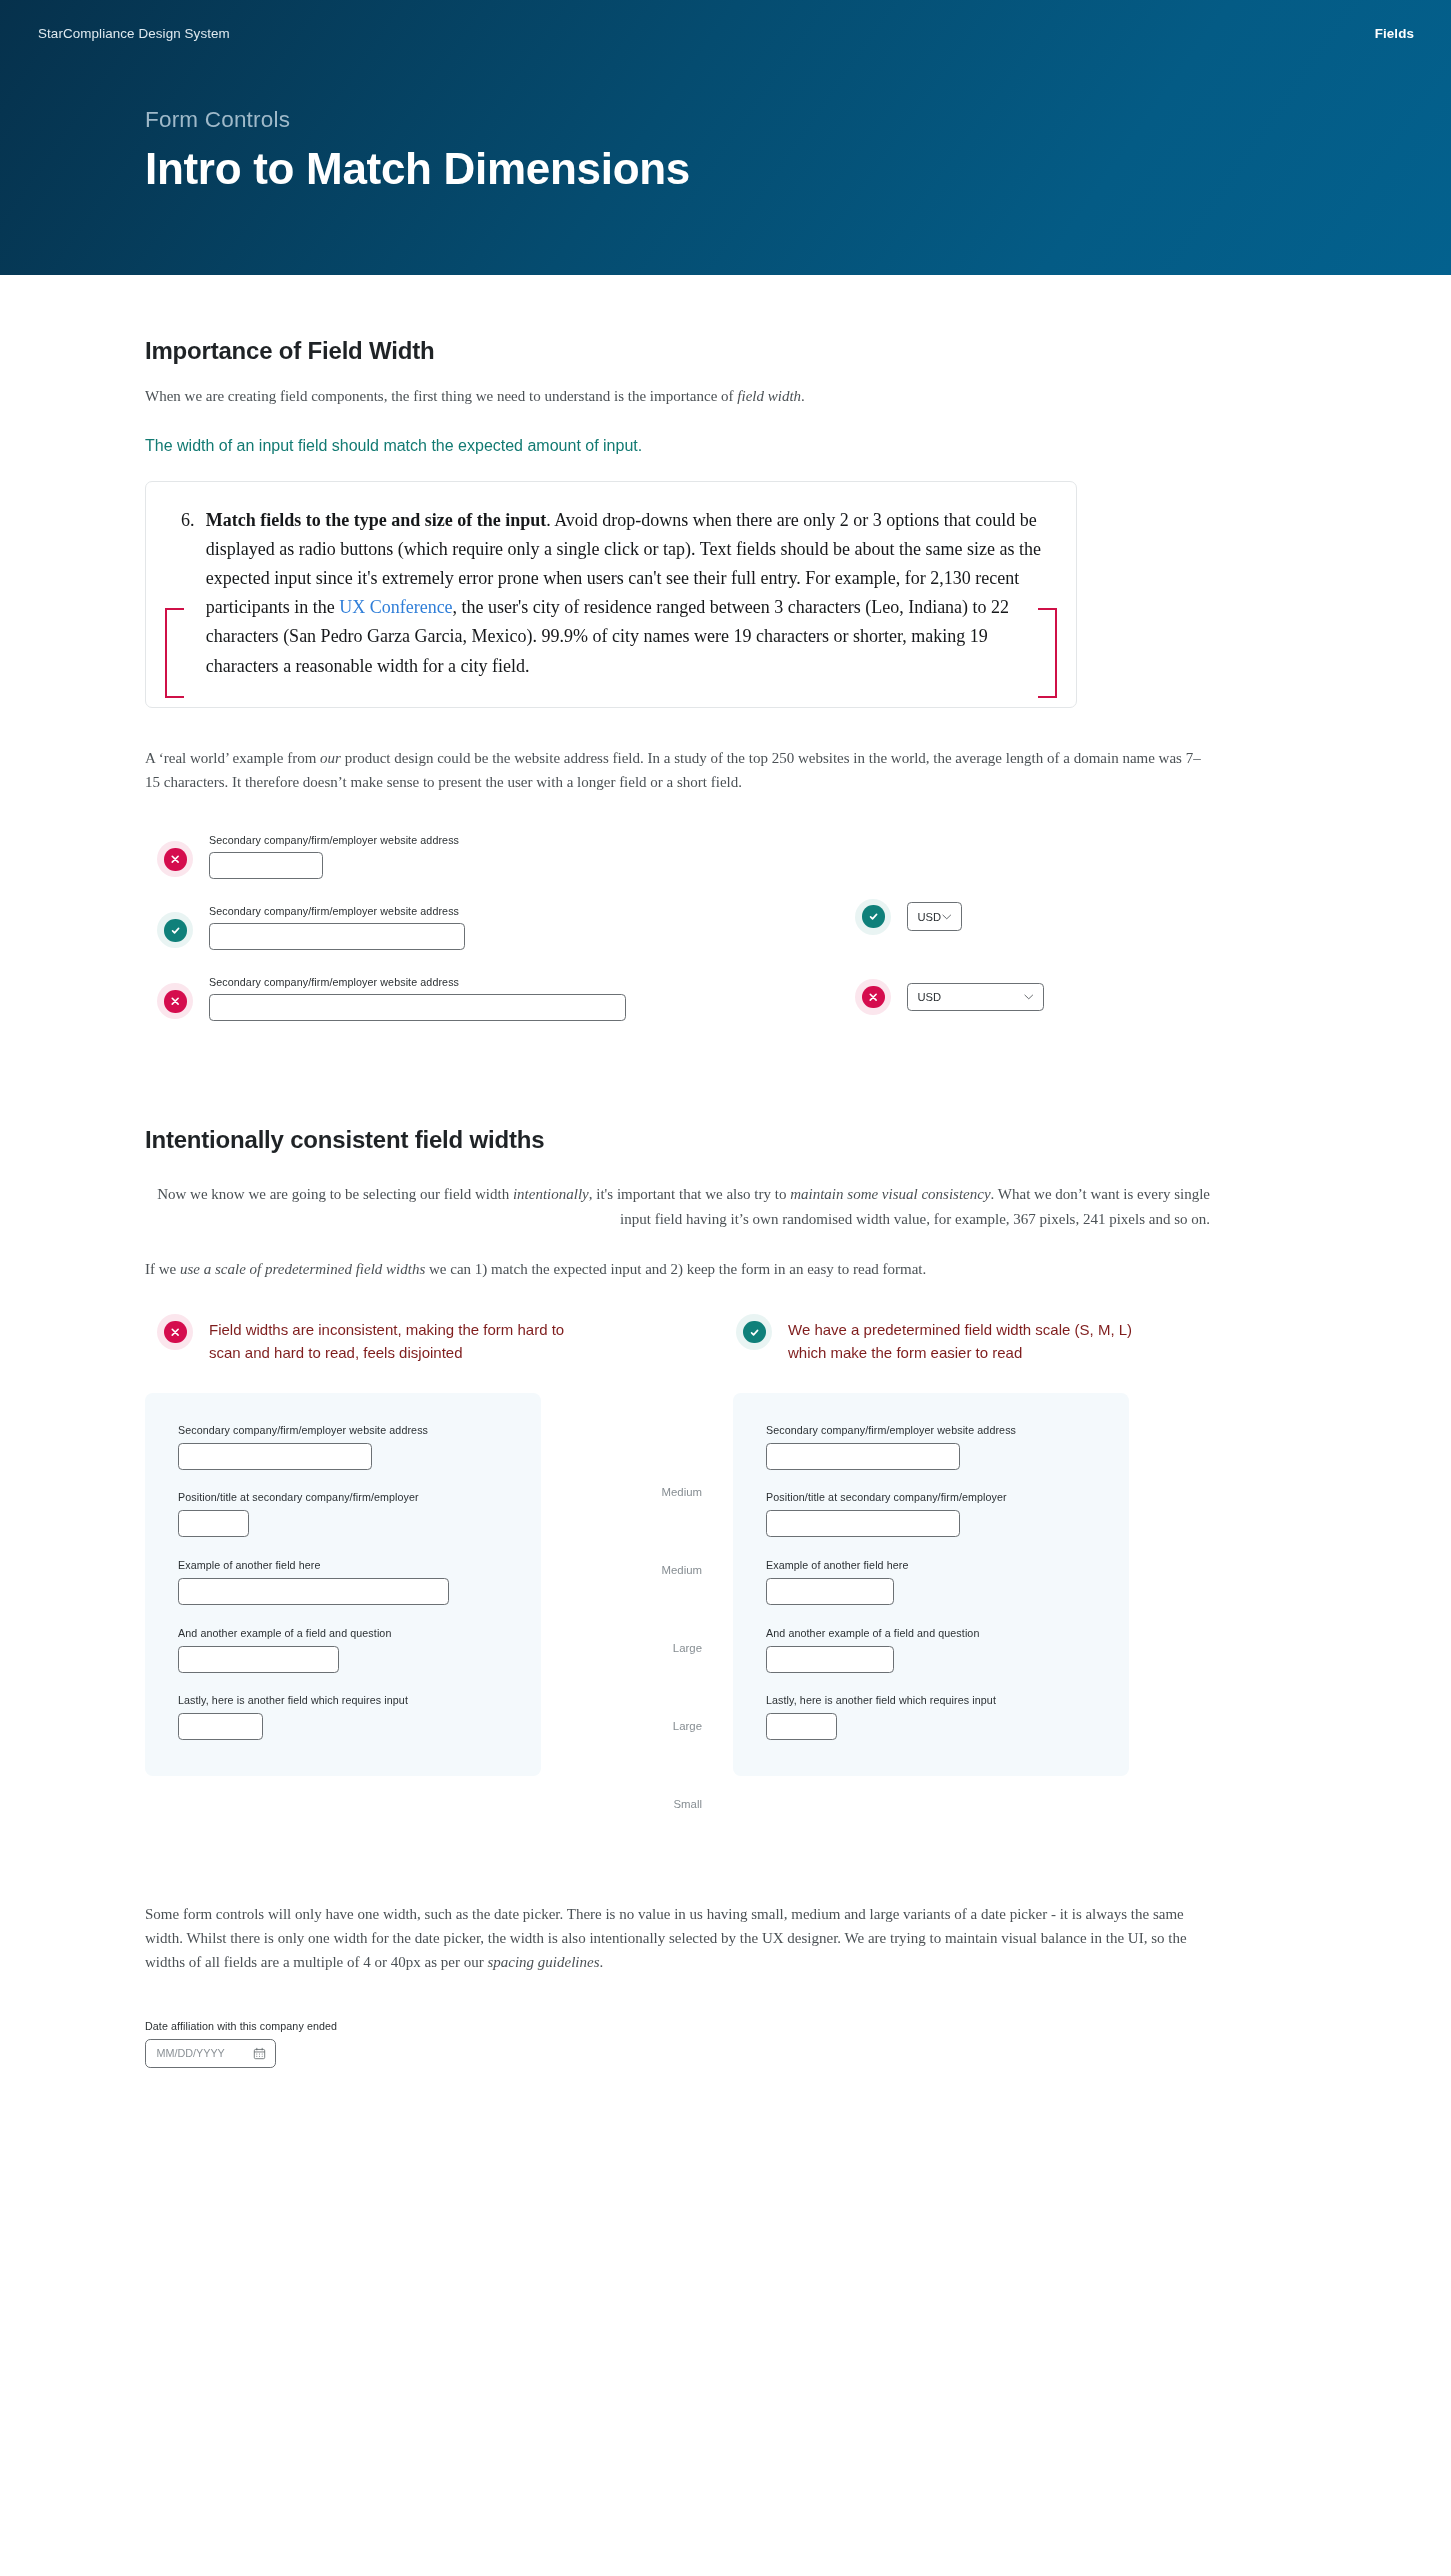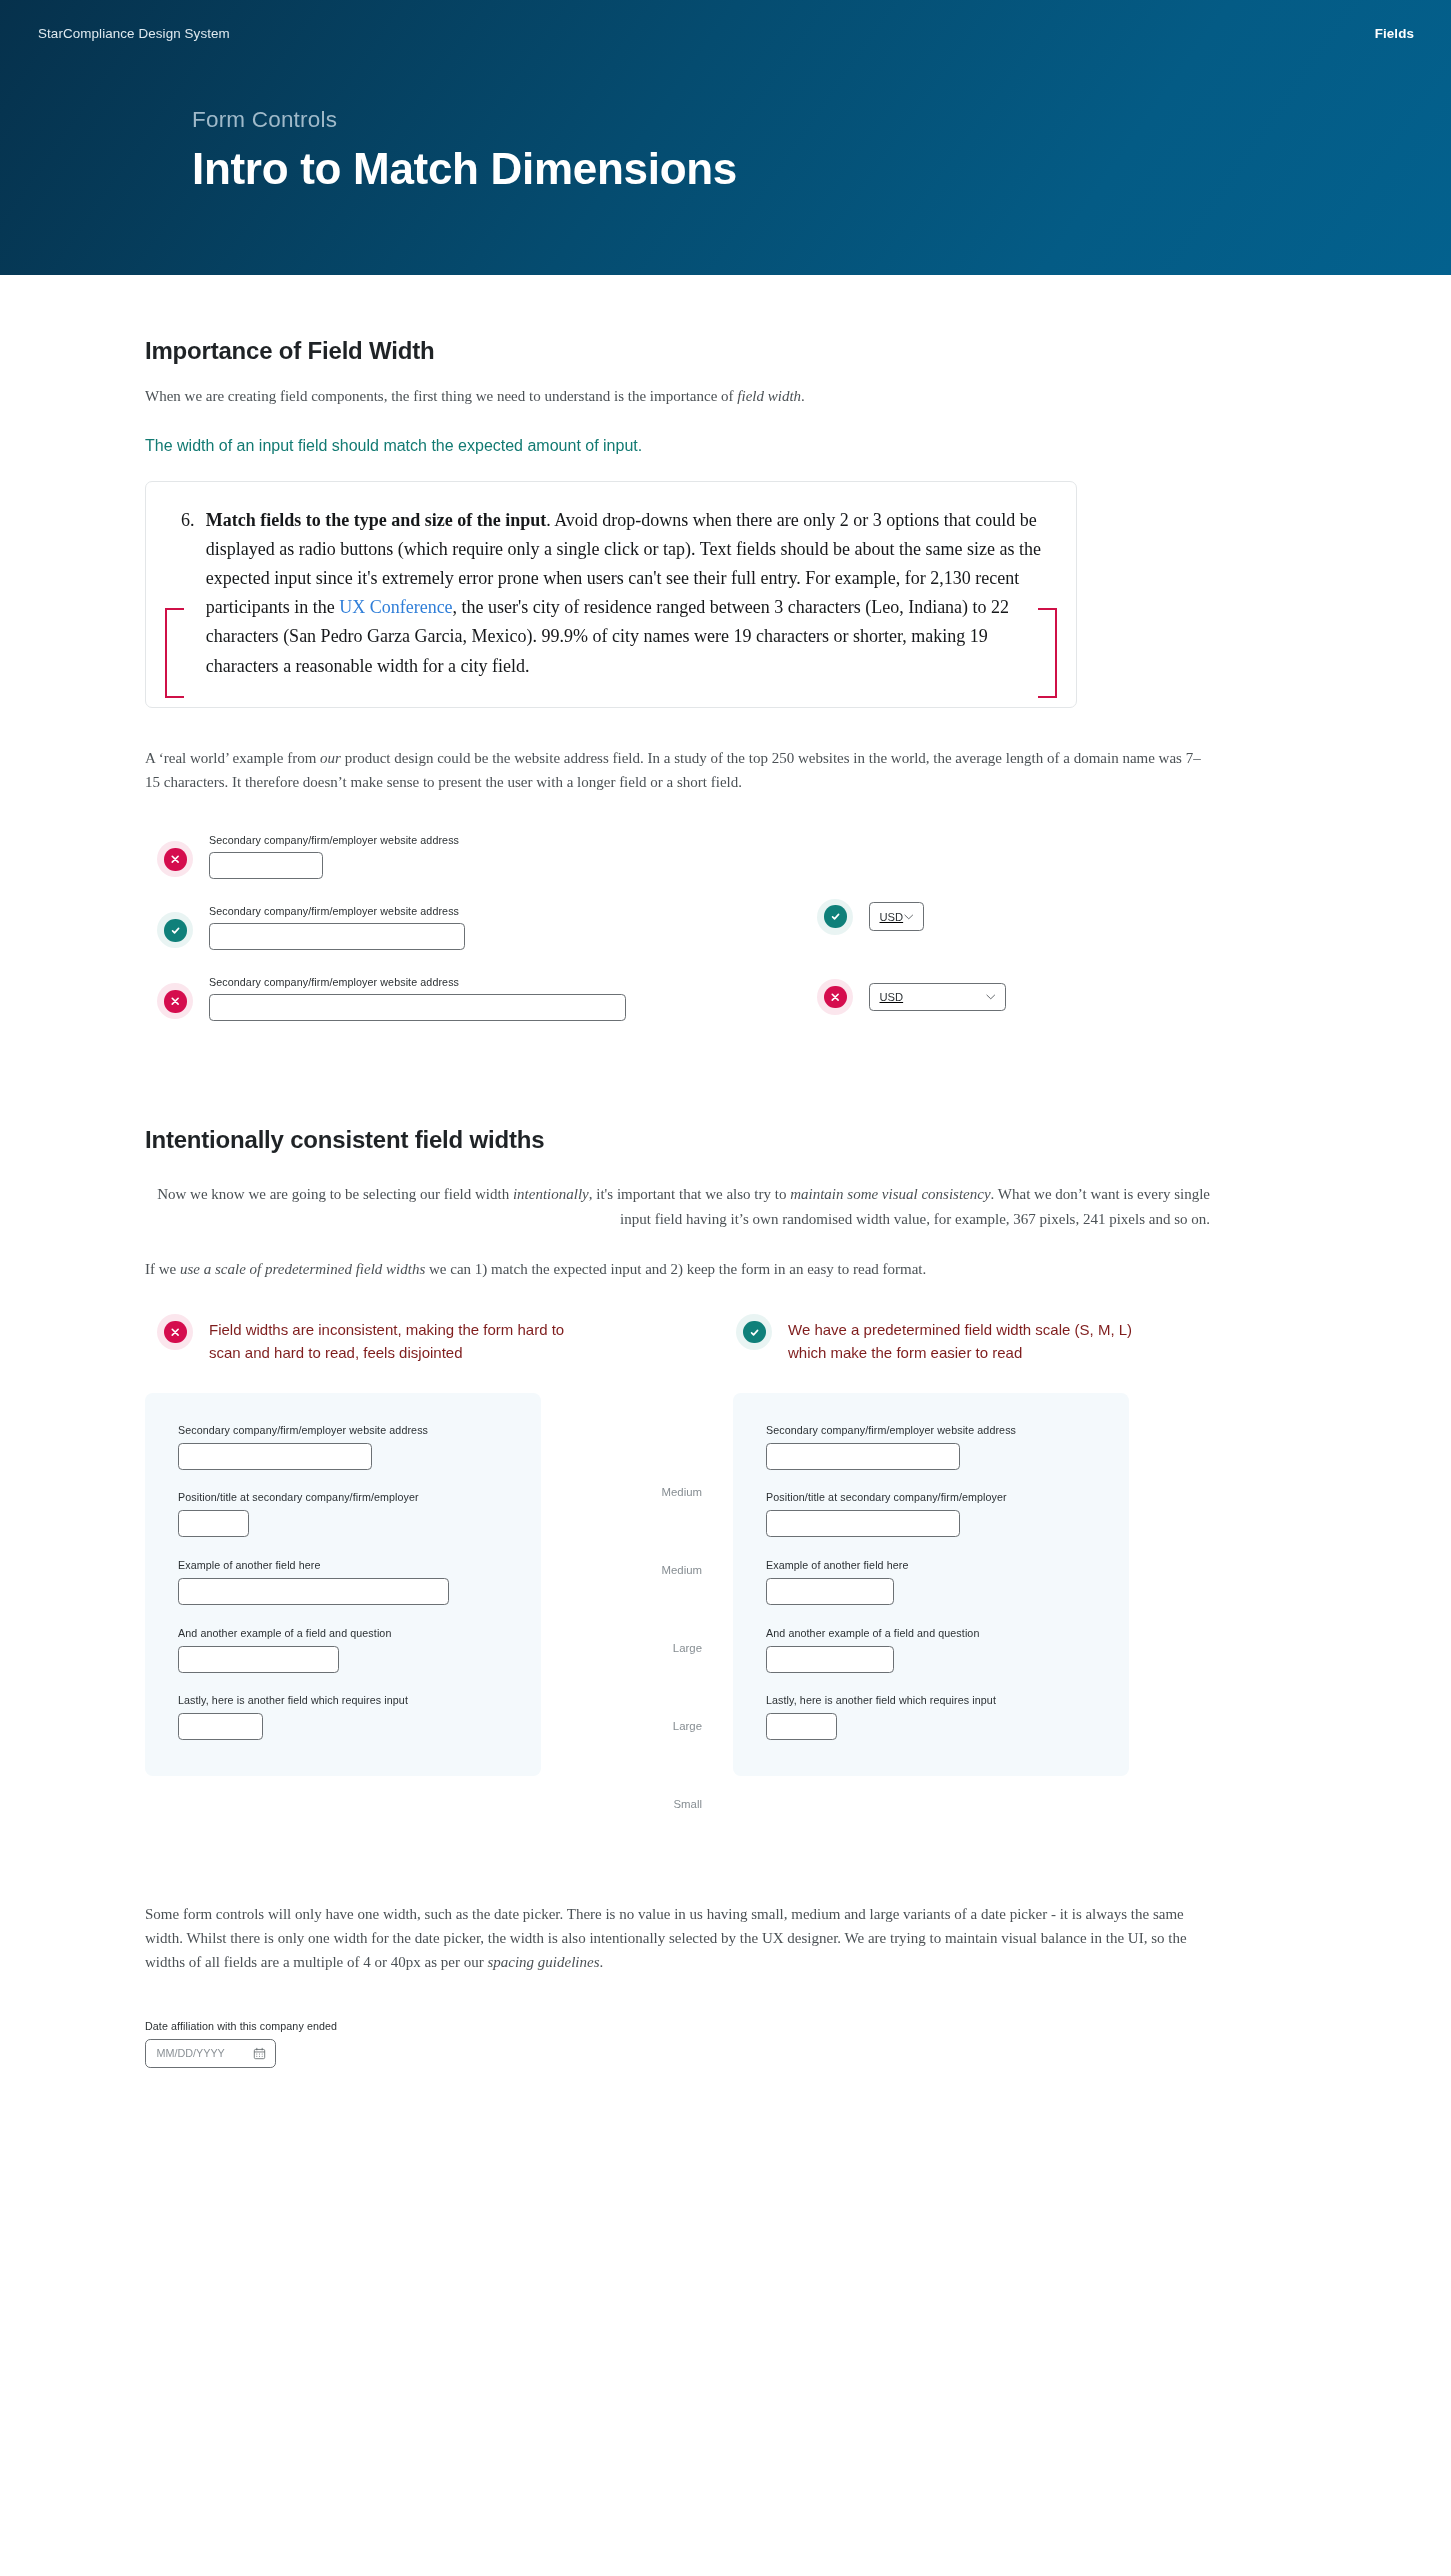--- a/index.html
+++ b/index.html
@@ -38,21 +38,20 @@
     font-weight: 400;
   }
   .hero-nav {
     color: #ffffff;
     font-size: 13.4px;
     font-weight: 700;
     letter-spacing: 0.1px;
   }
   .hero-body {
     padding: 66px 0 0 145px;
-    margin-left: 47px;
   }
   .hero-eyebrow {
     color: #9fb9c9;
     font-size: 22.5px;
     font-weight: 400;
     letter-spacing: 0.2px;
     margin-bottom: 12px;
   }
   .hero-title {
     color: #ffffff;
@@ -187,23 +186,22 @@
     padding: 0 9.5px;
     font-size: 11.2px;
     color: #2b3033;
   }
   .select-box .chev { color: #5d6266; display: flex; }
   .sel-sm { width: 55px; }
   .sel-lg { width: 137px; }
 
   .right-stack {
     position: absolute;
-    left: 679px;
+    left: 717px;
     top: 73px;
-    text-decoration: underline;
   }
   .right-row { display: flex; align-items: center; margin-bottom: 52px; }
   .right-row .status { margin-right: 22.5px; }
 
   
   .compare-heads {
     display: flex;
     margin-top: 38px;
   }
   .compare-head {

